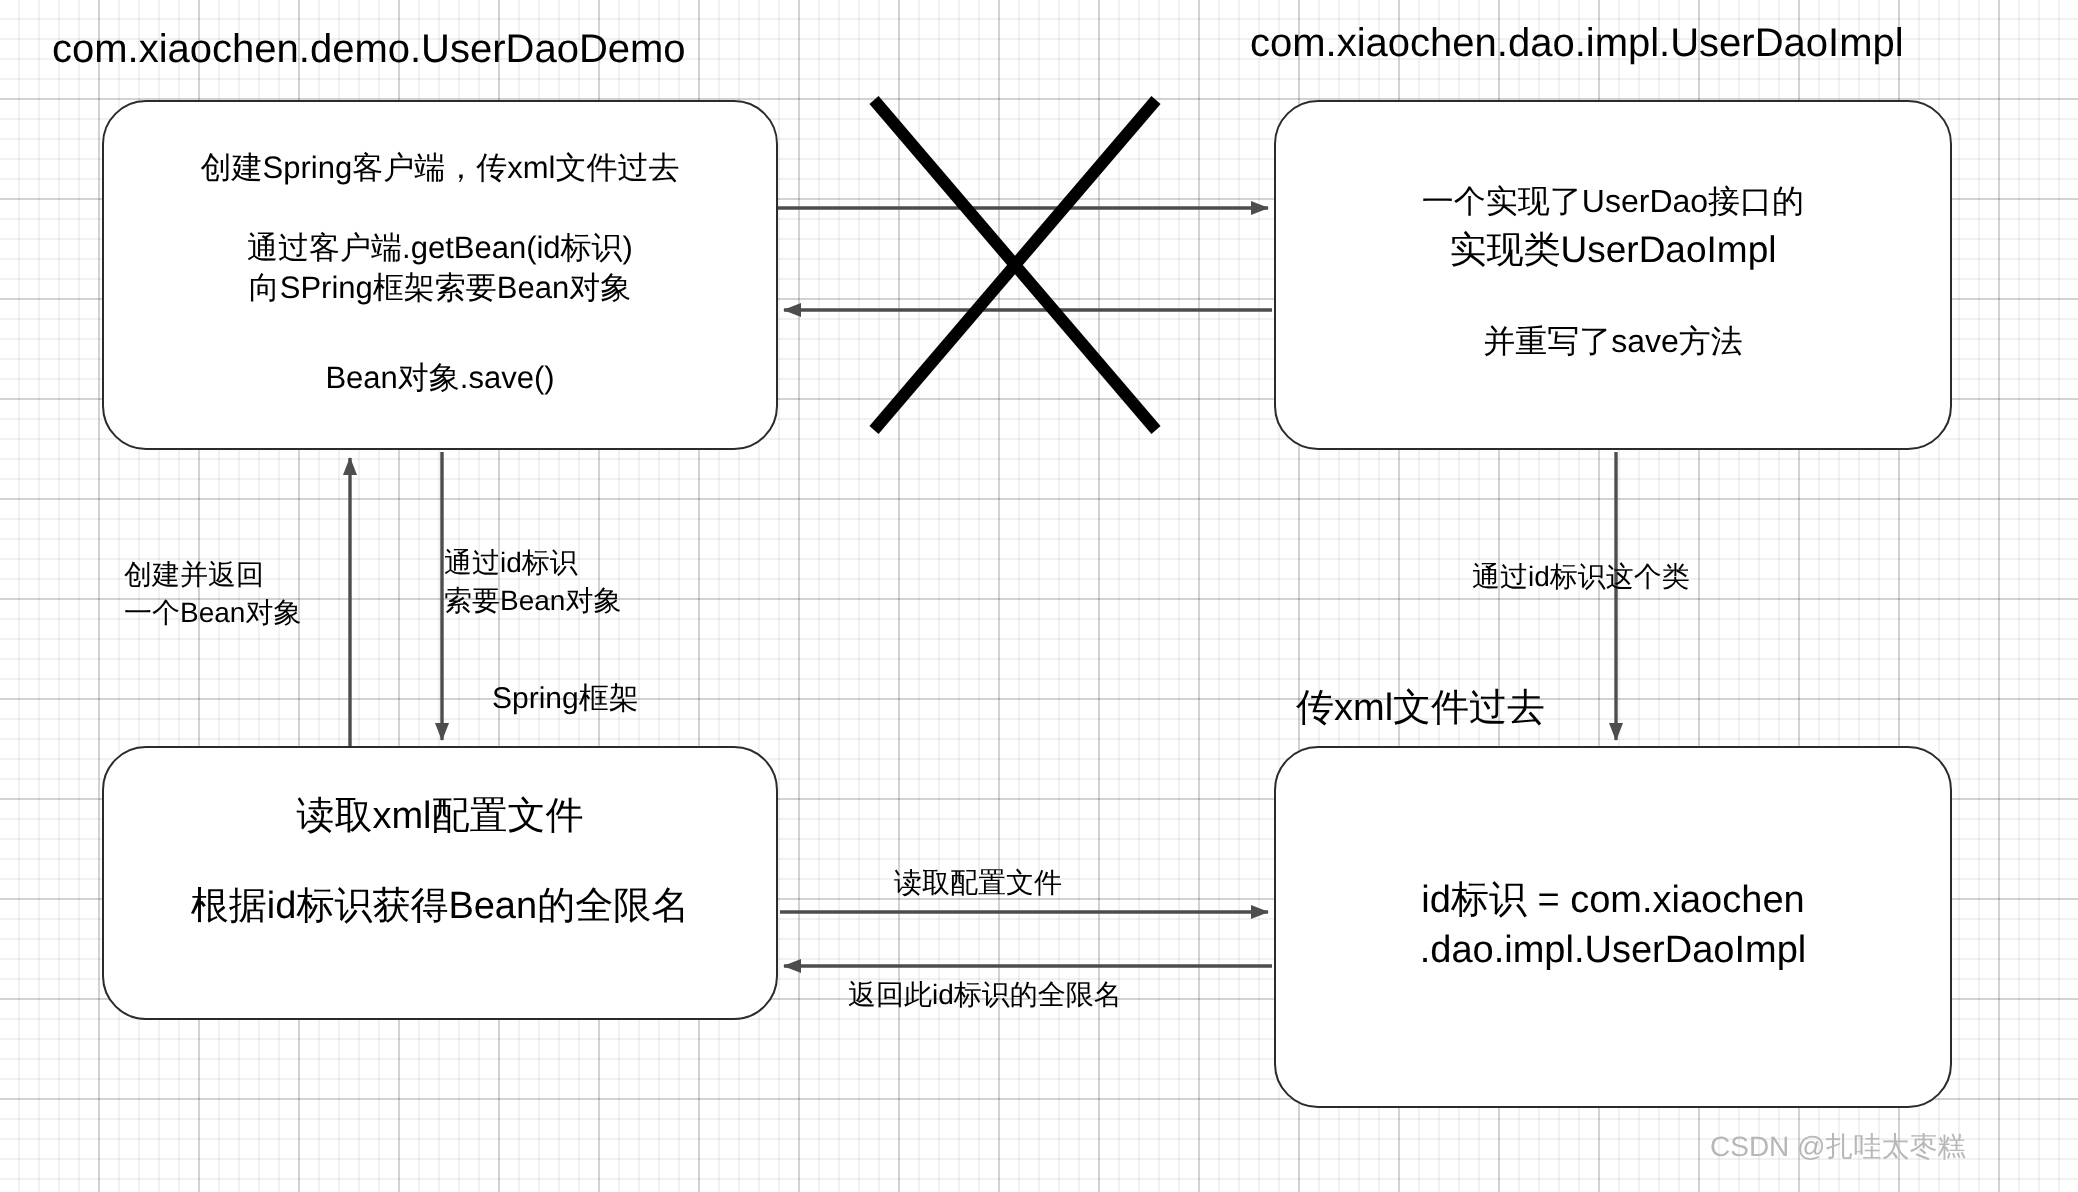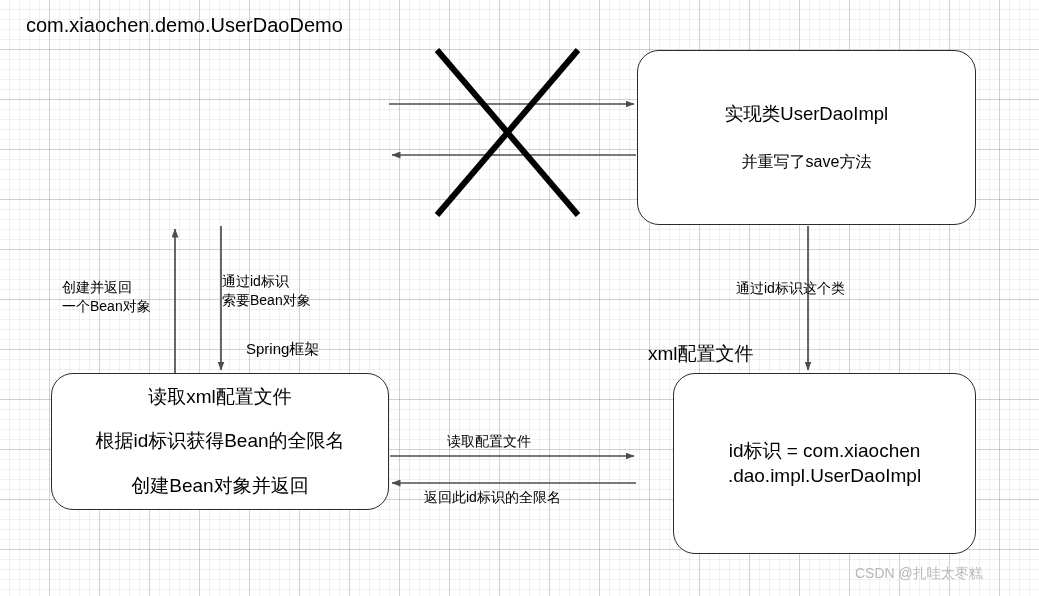--- a/index.html
+++ b/index.html
@@ -50,21 +50,21 @@
   }
   .node .line {
     line-height: 1.28;
     white-space: nowrap;
   }
   .node .blk { margin: 0; }
 
   #node-userdaodemo { left: 51px;  top: 50px;  width: 338px; height: 175px; }
   #node-userdaoimpl { left: 637px; top: 50px;  width: 339px; height: 175px; }
   #node-spring      { left: 51px;  top: 373px; width: 338px; height: 137px; }
-  #node-xmlconfig   { left: 637px; top: 373px; width: 303px; height: 181px; margin-left: 36px; }
+  #node-xmlconfig   { left: 637px; top: 373px; width: 339px; height: 181px; }
 
   
   #node-userdaodemo .line { font-size: 15.5px; }
   #node-userdaoimpl .l1 { font-size: 16px; }
   #node-userdaoimpl .l2 { font-size: 18.5px; }
   #node-userdaoimpl .l3 { font-size: 16px; }
   #node-spring .line { font-size: 19px; }
   #node-xmlconfig .line { font-size: 19px; }
   .gap-md { height: 20px; }
   .gap-lg { height: 26px; }
@@ -147,38 +147,47 @@
       <line x1="390" y1="456" x2="634" y2="456" stroke="#4d4d4d" stroke-width="1.7" marker-end="url(#arrowhead)"></line>
     </g>
 
     <g>
       <line x1="636" y1="483" x2="392" y2="483" stroke="#4d4d4d" stroke-width="1.7" marker-end="url(#arrowhead)"></line>
     </g>
   </svg>
 
   <div class="caption" id="title-userdaodemo">com.xiaochen.demo.UserDaoDemo</div>
 
+  <div class="caption" id="title-userdaoimpl">com.xiaochen.dao.impl.UserDaoImpl</div>
 
   <div class="caption" id="label-spring">Spring框架</div>
 
-  <div class="caption" id="label-xmlconfig">xml配置文件</div>
-
+  <div class="caption" id="label-xmlconfig">传xml文件过去</div>
+
+  <div class="node" id="node-userdaodemo">
+    <div class="line blk">创建Spring客户端，传xml文件过去</div>
+    <div class="gap-md"></div>
+    <div class="line blk">通过客户端.getBean(id标识)</div>
+    <div class="line blk">向SPring框架索要Bean对象</div>
+    <div class="gap-lg"></div>
+    <div class="line blk">Bean对象.save()</div>
+  </div>
 
   <div class="node" id="node-userdaoimpl">
+    <div class="line l1">一个实现了UserDao接口的</div>
     <div class="line l2">实现类UserDaoImpl</div>
     <div class="gap-lg"></div>
     <div class="line l3">并重写了save方法</div>
   </div>
 
   <div class="node" id="node-spring">
     <div class="line blk">读取xml配置文件</div>
     <div class="gap-md"></div>
     <div class="line blk">根据id标识获得Bean的全限名</div>
     <div class="gap-md"></div>
-    <div class="line blk">创建Bean对象并返回</div>
   </div>
 
   <div class="node" id="node-xmlconfig">
     <div class="line blk">id标识 = com.xiaochen</div>
     <div class="line blk">.dao.impl.UserDaoImpl</div>
   </div>
 
   <div class="edge-label" id="lbl-create-return">
     <div>创建并返回</div>
     <div>一个Bean对象</div>

